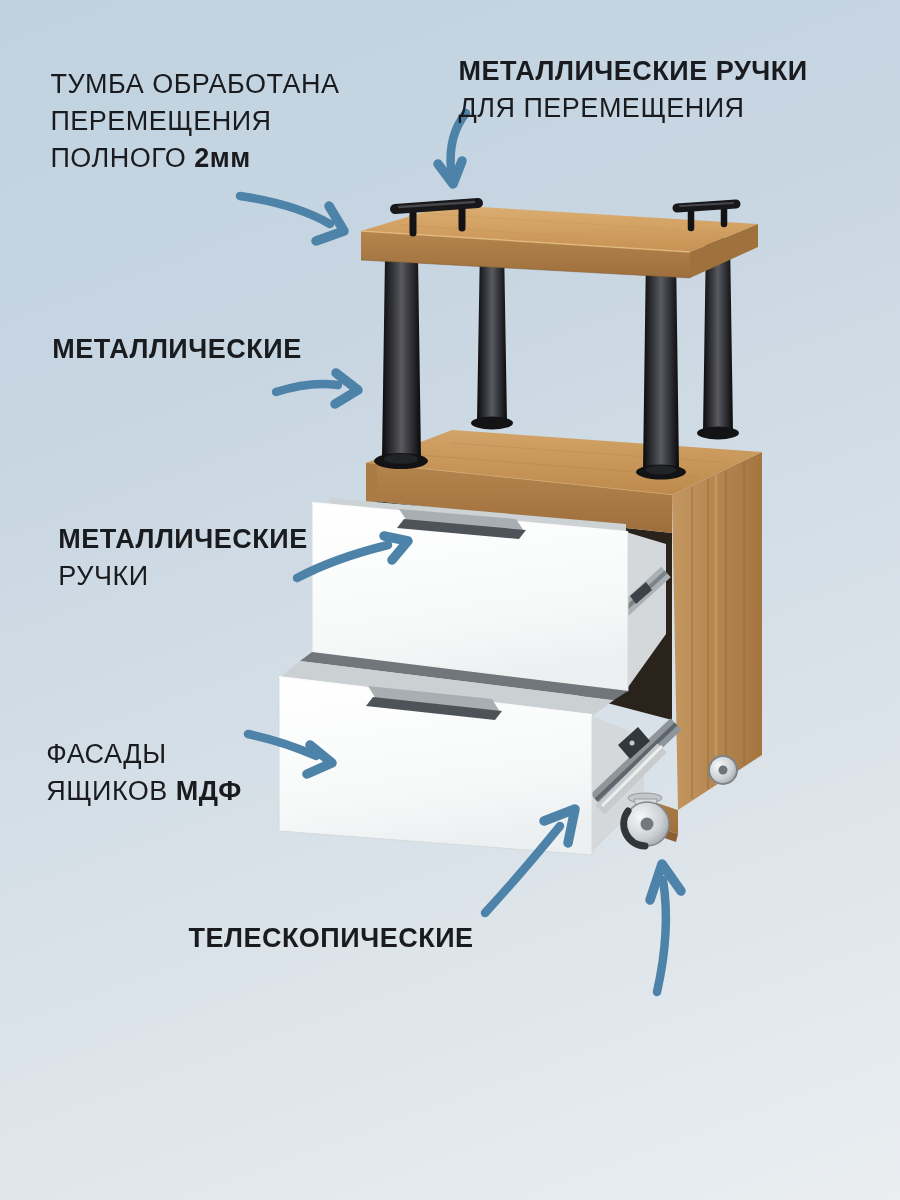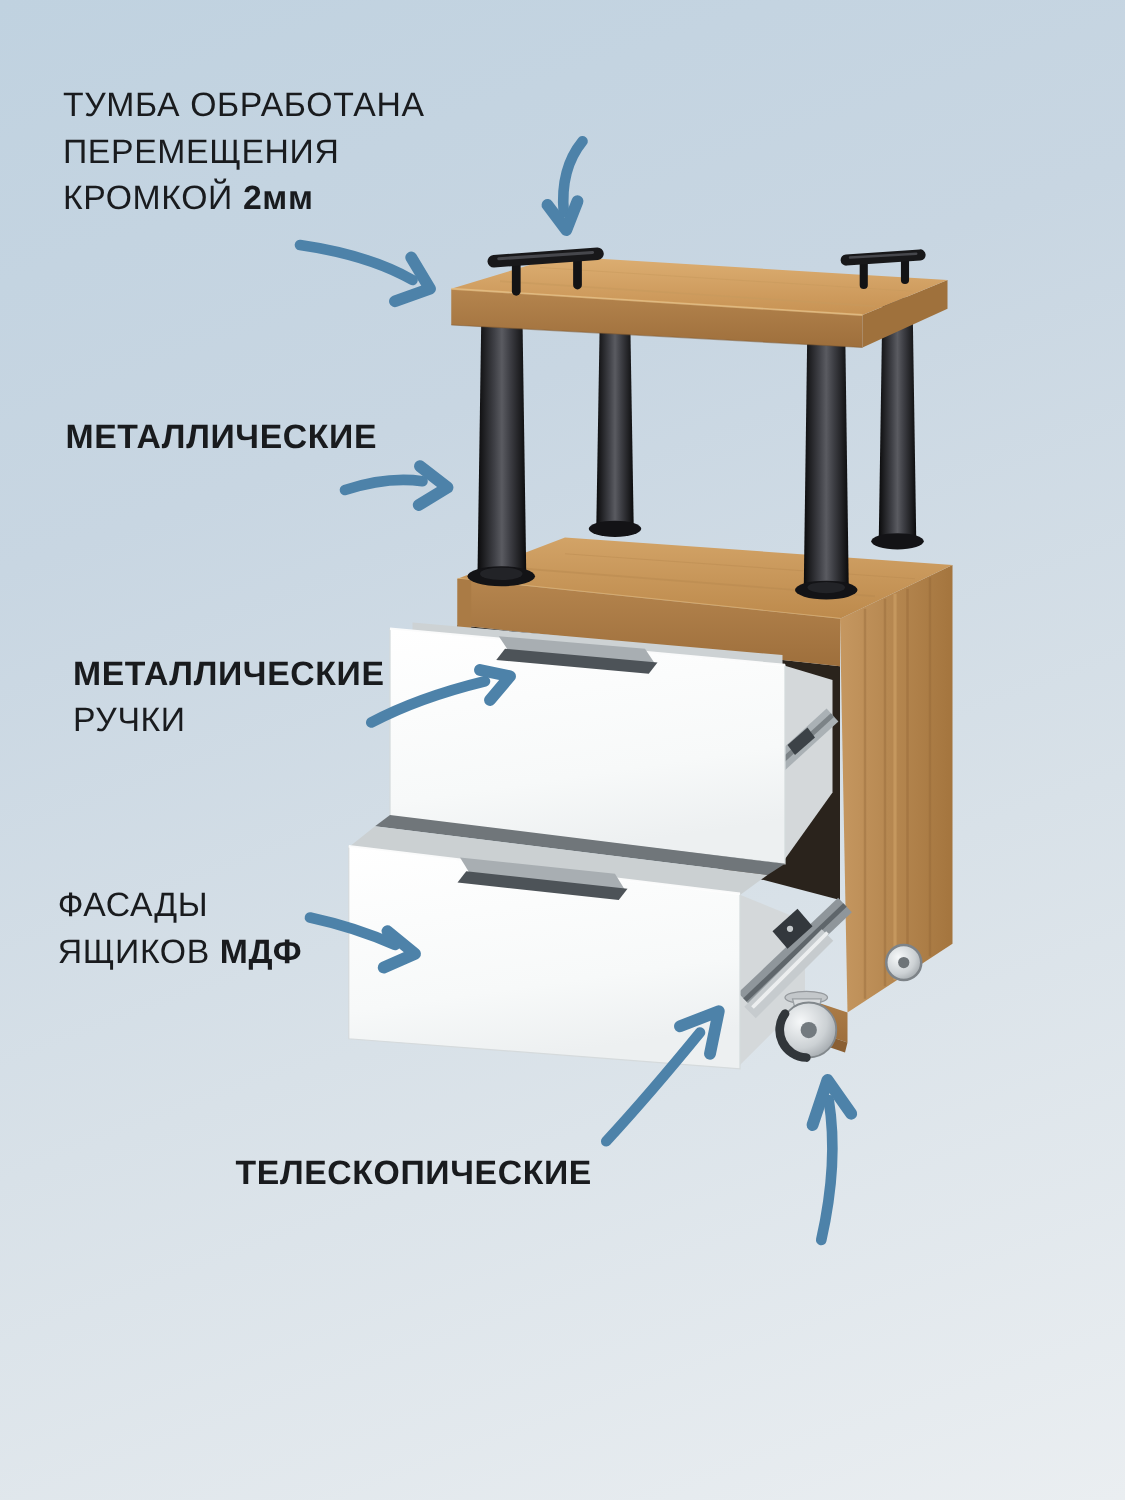--- a/index.html
+++ b/index.html
@@ -191,36 +191,38 @@
       <g>
         <path d="M657,992 Q671,930 663,880" stroke-width="8.5"></path>
         <path d="M650,900 L662,864 L681,891" stroke-width="9.5"></path>
       </g>
     </g>
   </svg>
 
   <div class="note" style="left:195px;top:66px">
     <div><span>ТУМБА ОБРАБОТАНА</span></div>
     <div><span>ПЕРЕМЕЩЕНИЯ</span></div>
-    <div><span>КРОМКОЙ </span><span class="b">2мм</span></div>
+    <div><span>ПОЛНОГО </span><span class="b">2мм</span></div>
   </div>
 
   <div class="note" style="left:633px;top:53px">
+    <div class="b"><span>МЕТАЛЛИЧЕСКИЕ РУЧКИ</span></div>
+    <div><span>ДЛЯ ПЕРЕМЕЩЕНИЯ</span></div>
   </div>
 
   <div class="note" style="left:177px;top:331px">
     <div class="b"><span>МЕТАЛЛИЧЕСКИЕ</span></div>
   </div>
 
   <div class="note" style="left:183px;top:521px">
     <div class="b"><span>МЕТАЛЛИЧЕСКИЕ</span></div>
     <div><span>РУЧКИ</span></div>
   </div>
 
-  <div class="note" style="left:144px;top:706px">
+  <div class="note" style="left:144px;top:736px">
     <div><span>ФАСАДЫ</span></div>
     <div><span>ЯЩИКОВ </span><span class="b">МДФ</span></div>
   </div>
 
   <div class="note" style="left:331px;top:920px">
     <div class="b"><span>ТЕЛЕСКОПИЧЕСКИЕ</span></div>
   </div>
 
 
 </div>

